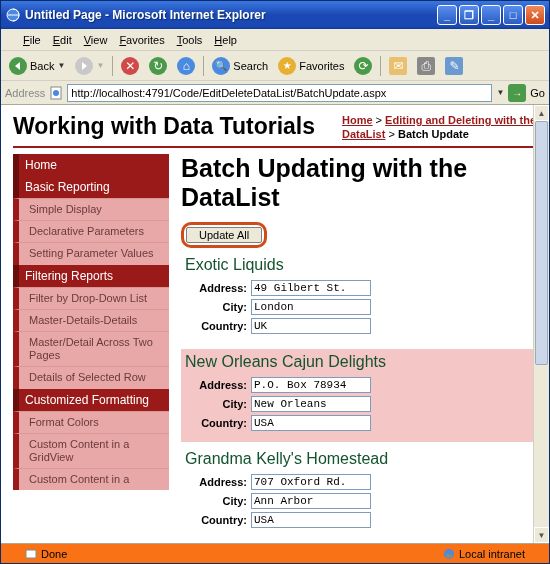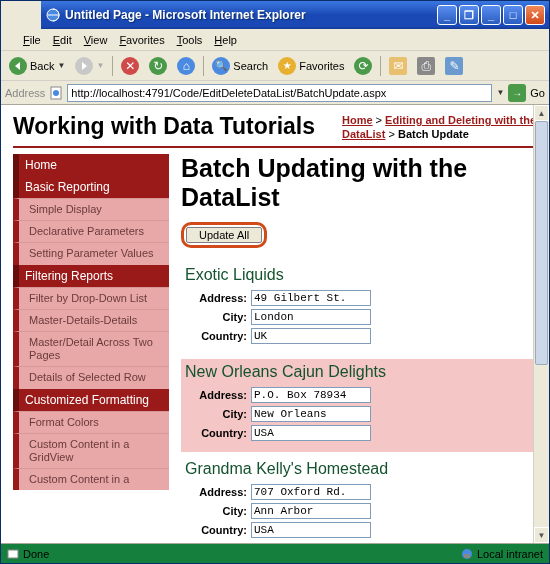--- a/index.html
+++ b/index.html
@@ -1,18 +1,18 @@
 <!DOCTYPE html>
 <html><head>
 <meta charset="utf-8">
 <style>
 * { box-sizing: border-box; margin: 0; padding: 0; }
 body { font-family: Tahoma, Arial, sans-serif; font-size: 11px; background: #fff; overflow: hidden; }
 .window { width: 550px; height: 564px; border: 1px solid #0a2c6a; background: #ece9d8; display: flex; flex-direction: column; }
-.titlebar { height: 28px; background: linear-gradient(#3b77e0,#1a49b5 50%,#1a49b5 90%,#123a94); display: flex; align-items: center; padding: 0 4px; color: #fff; font-size: 12px; margin-left: 40px; }
+.titlebar { height: 28px; background: linear-gradient(#3b77e0,#1a49b5 50%,#1a49b5 90%,#123a94); display: flex; align-items: center; padding: 0 4px; color: #fff; font-size: 12px; }
 .titlebar .icon { width: 16px; height: 16px; margin-right: 4px; display: flex; align-items: center; justify-content: center; }
 .titlebar .title { flex: 1; font-weight: bold; text-shadow: 1px 1px 1px #0a2c6a; }
 .win-buttons { display: flex; gap: 2px; }
 .win-btn { width: 20px; height: 20px; border: 1px solid #fff; border-radius: 3px; display: flex; align-items: center; justify-content: center; color: #fff; font-weight: bold; font-size: 11px; cursor: default; }
 .win-btn.blue { background: linear-gradient(#5a8df0,#2a5dc0); }
 .win-btn.close { background: linear-gradient(#f08a5a,#d04a1a); }
 .menubar { height: 22px; background: #ece9d8; display: flex; align-items: center; padding: 0 16px; font-size: 11px; border-bottom: 1px solid #d4d0c8; }
 .menubar span { padding: 2px 6px; cursor: default; }
 .menubar span u { text-decoration: underline; }
 .toolbar { height: 30px; background: #ece9d8; display: flex; align-items: center; padding: 0 4px; gap: 2px; border-bottom: 1px solid #d4d0c8; }
@@ -29,29 +29,29 @@
 .page .hr { border-top: 2px solid #9a1a1a; margin-bottom: 6px; }
 .breadcrumb { float: right; width: 195px; text-align: left; font-size: 11px; line-height: 1.3; margin-bottom: 6px; }
 .breadcrumb a { color: #9a1a1a; font-weight: bold; text-decoration: underline; }
 .breadcrumb .cur { color: #000; font-weight: bold; }
 .layout { display: flex; gap: 12px; clear: both; }
 .sidebar { width: 156px; flex-shrink: 0; }
 .nav-header { background: #9a1a1a; color: #fff; padding: 4px 6px; font-size: 12px; border-left: 6px solid #6a0d0d; cursor: pointer; }
 .nav-item { background: #e8a8a8; color: #6a3a3a; padding: 4px 6px 4px 10px; font-size: 11px; border-left: 6px solid #9a1a1a; border-top: 1px solid #d89898; cursor: pointer; line-height: 1.2; }
 .main { flex: 1; }
 .main h1 { font-family: Verdana, sans-serif; font-size: 25px; font-weight: bold; margin-bottom: 10px; }
-.update-btn { border: 3px solid #d04a1a; border-radius: 10px; padding: 2px; display: inline-block; margin-bottom: 14px; }
+.update-btn { border: 3px solid #d04a1a; border-radius: 10px; padding: 2px; display: inline-block; margin-bottom: 4px; }
 .update-btn button { background: #ece9d8; border: 1px solid #7f7f7f; padding: 1px 12px; font-size: 11px; cursor: pointer; border-radius: 2px; }
 .record { padding: 4px 4px 8px 4px; margin-bottom: 4px; }
 .record.alt { background: #f4c6c6; }
 .record h3 { font-family: Verdana, sans-serif; font-size: 16px; font-weight: normal; margin-bottom: 6px; color: #14532d; }
 .field { display: flex; align-items: center; margin-bottom: 3px; }
 .field label { width: 62px; text-align: right; font-weight: bold; font-size: 11px; margin-right: 4px; }
 .field input { width: 120px; height: 16px; border: 1px solid #7f9db9; padding: 0 2px; font-family: "Courier New", monospace; font-size: 11px; }
-.statusbar { height: 20px; background: #15803d; border-top: 1px solid #aca899; display: flex; align-items: center; padding: 0 6px; font-size: 11px; justify-content: space-between; }
+.statusbar { height: 20px; background: #f97316; border-top: 1px solid #aca899; display: flex; align-items: center; padding: 0 24px; font-size: 11px; justify-content: space-between; }
 .statusbar .seg { display: flex; align-items: center; gap: 4px; }
 .scroll-v { position: absolute; right: 0; top: 0; bottom: 0; width: 16px; background: #ece9d8; border-left: 1px solid #d4d0c8; }
 .scroll-v .arr { height: 16px; background: #ece9d8; border: 1px solid #fff; display: flex; align-items: center; justify-content: center; font-size: 8px; color: #555; }
 .scroll-v .track { position: absolute; top: 16px; bottom: 16px; left: 0; right: 0; }
 .scroll-v .thumb { position: absolute; left: 1px; right: 1px; top: 0; height: 60%; background: #cdd7ea; border: 1px solid #9ab; border-radius: 2px; }
 svg { display: block; }
 </style>
 </head>
 <body>
 

